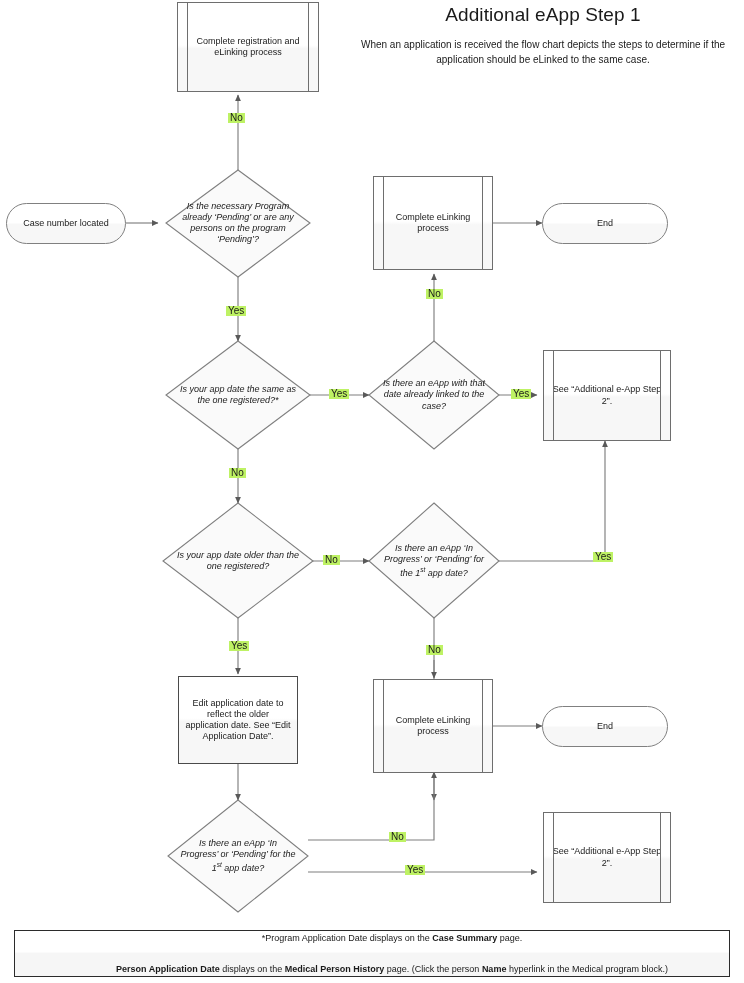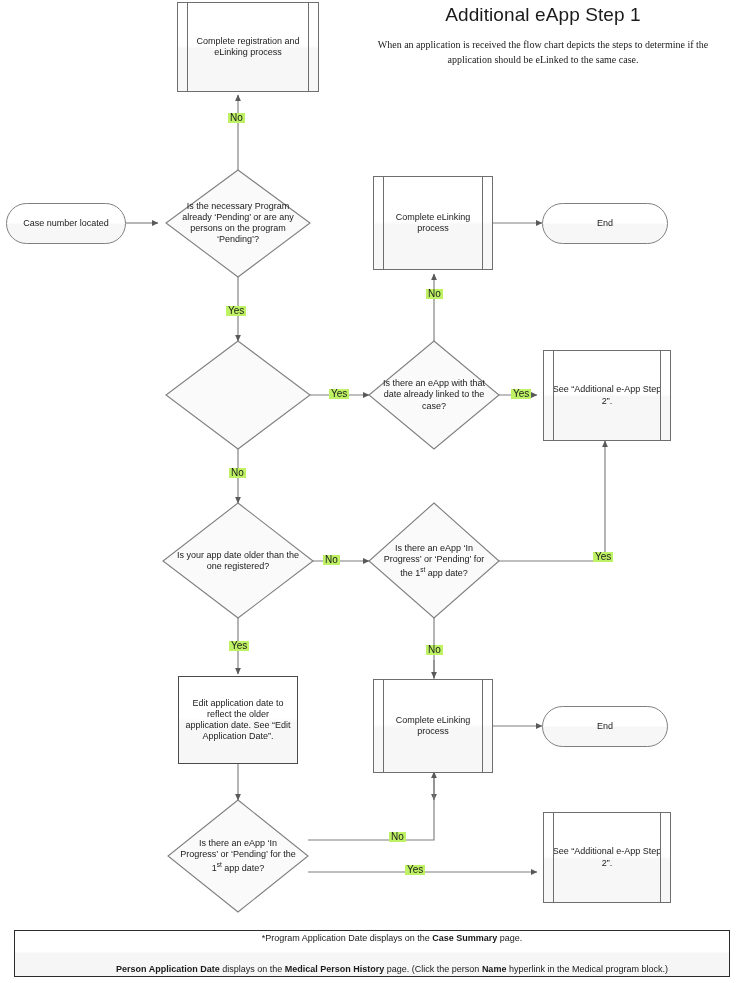--- a/index.html
+++ b/index.html
@@ -67,20 +67,21 @@
   .predef::after  { right: 9px; }
   
   .process {
     border: 1px solid #4a4a4a;
     background: linear-gradient(to bottom, #ffffff 0%, #ffffff 48%, #f7f7f7 52%, #f7f7f7 100%);
   }
   
   .decision {
     background: transparent;
     border: none;
+    font-style: italic;
   }
   .decision .node-text {
     position: relative;
     z-index: 2;
   }
   .edge-label {
     position: absolute;
     font-size: 10px;
     color: #1a1a1a;
     background: #bef264;
@@ -100,21 +101,20 @@
   #title {
     font-size: 19px;
     font-weight: normal;
     margin: 0 0 3px 0;
     letter-spacing: 0.1px;
   }
   #subtitle {
     font-size: 10px;
     line-height: 1.45;
     margin: 12px;
-    font-family: Liberation Serif, serif;
   }
   #footnote {
     position: absolute;
     left: 14px;
     top: 930px;
     width: 716px;
     height: 47px;
     box-sizing: border-box;
     border: 1px solid #2b2b2b;
     background: linear-gradient(to bottom, #ffffff 0%, #ffffff 46%, #f6f6f6 50%, #f6f6f6 100%);
@@ -207,20 +207,23 @@
   </div>
 
   <div class="node predef" style="left:373px; top:176px; width:120px; height:94px;">
     <span class="node-text">Complete eLinking process</span>
   </div>
 
   <div class="node terminator" style="left:542px; top:203px; width:126px; height:41px;">
     <span class="node-text">End</span>
   </div>
 
+  <div class="node decision" style="left:170px; top:362px; width:136px; height:66px;">
+    <span class="node-text">Is your app date the same as the one registered?*</span>
+  </div>
 
   <div class="node decision" style="left:372px; top:362px; width:124px; height:66px;">
     <span class="node-text">Is there an eApp with that date already linked to the case?</span>
   </div>
 
   <div class="node predef" style="left:543px; top:350px; width:128px; height:91px;">
     <span class="node-text">See “Additional e-App Step 2”.</span>
   </div>
 
   <div class="node decision" style="left:168px; top:534px; width:140px; height:54px;align-items:center;">

